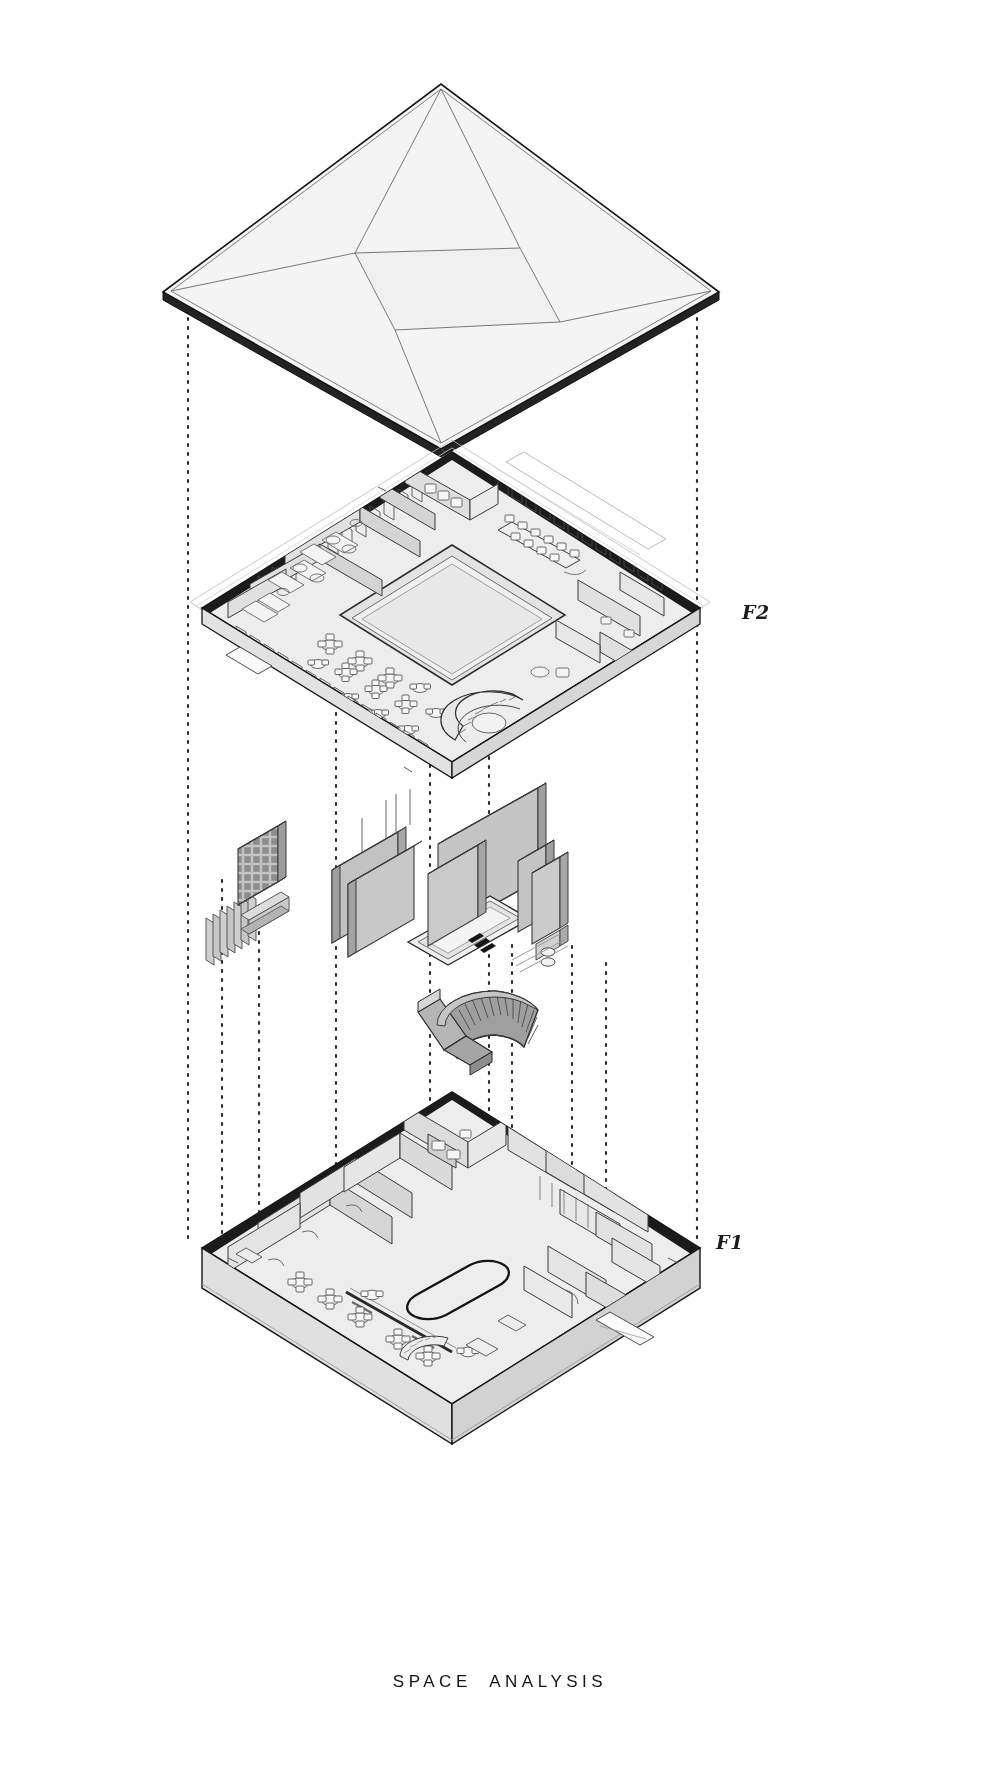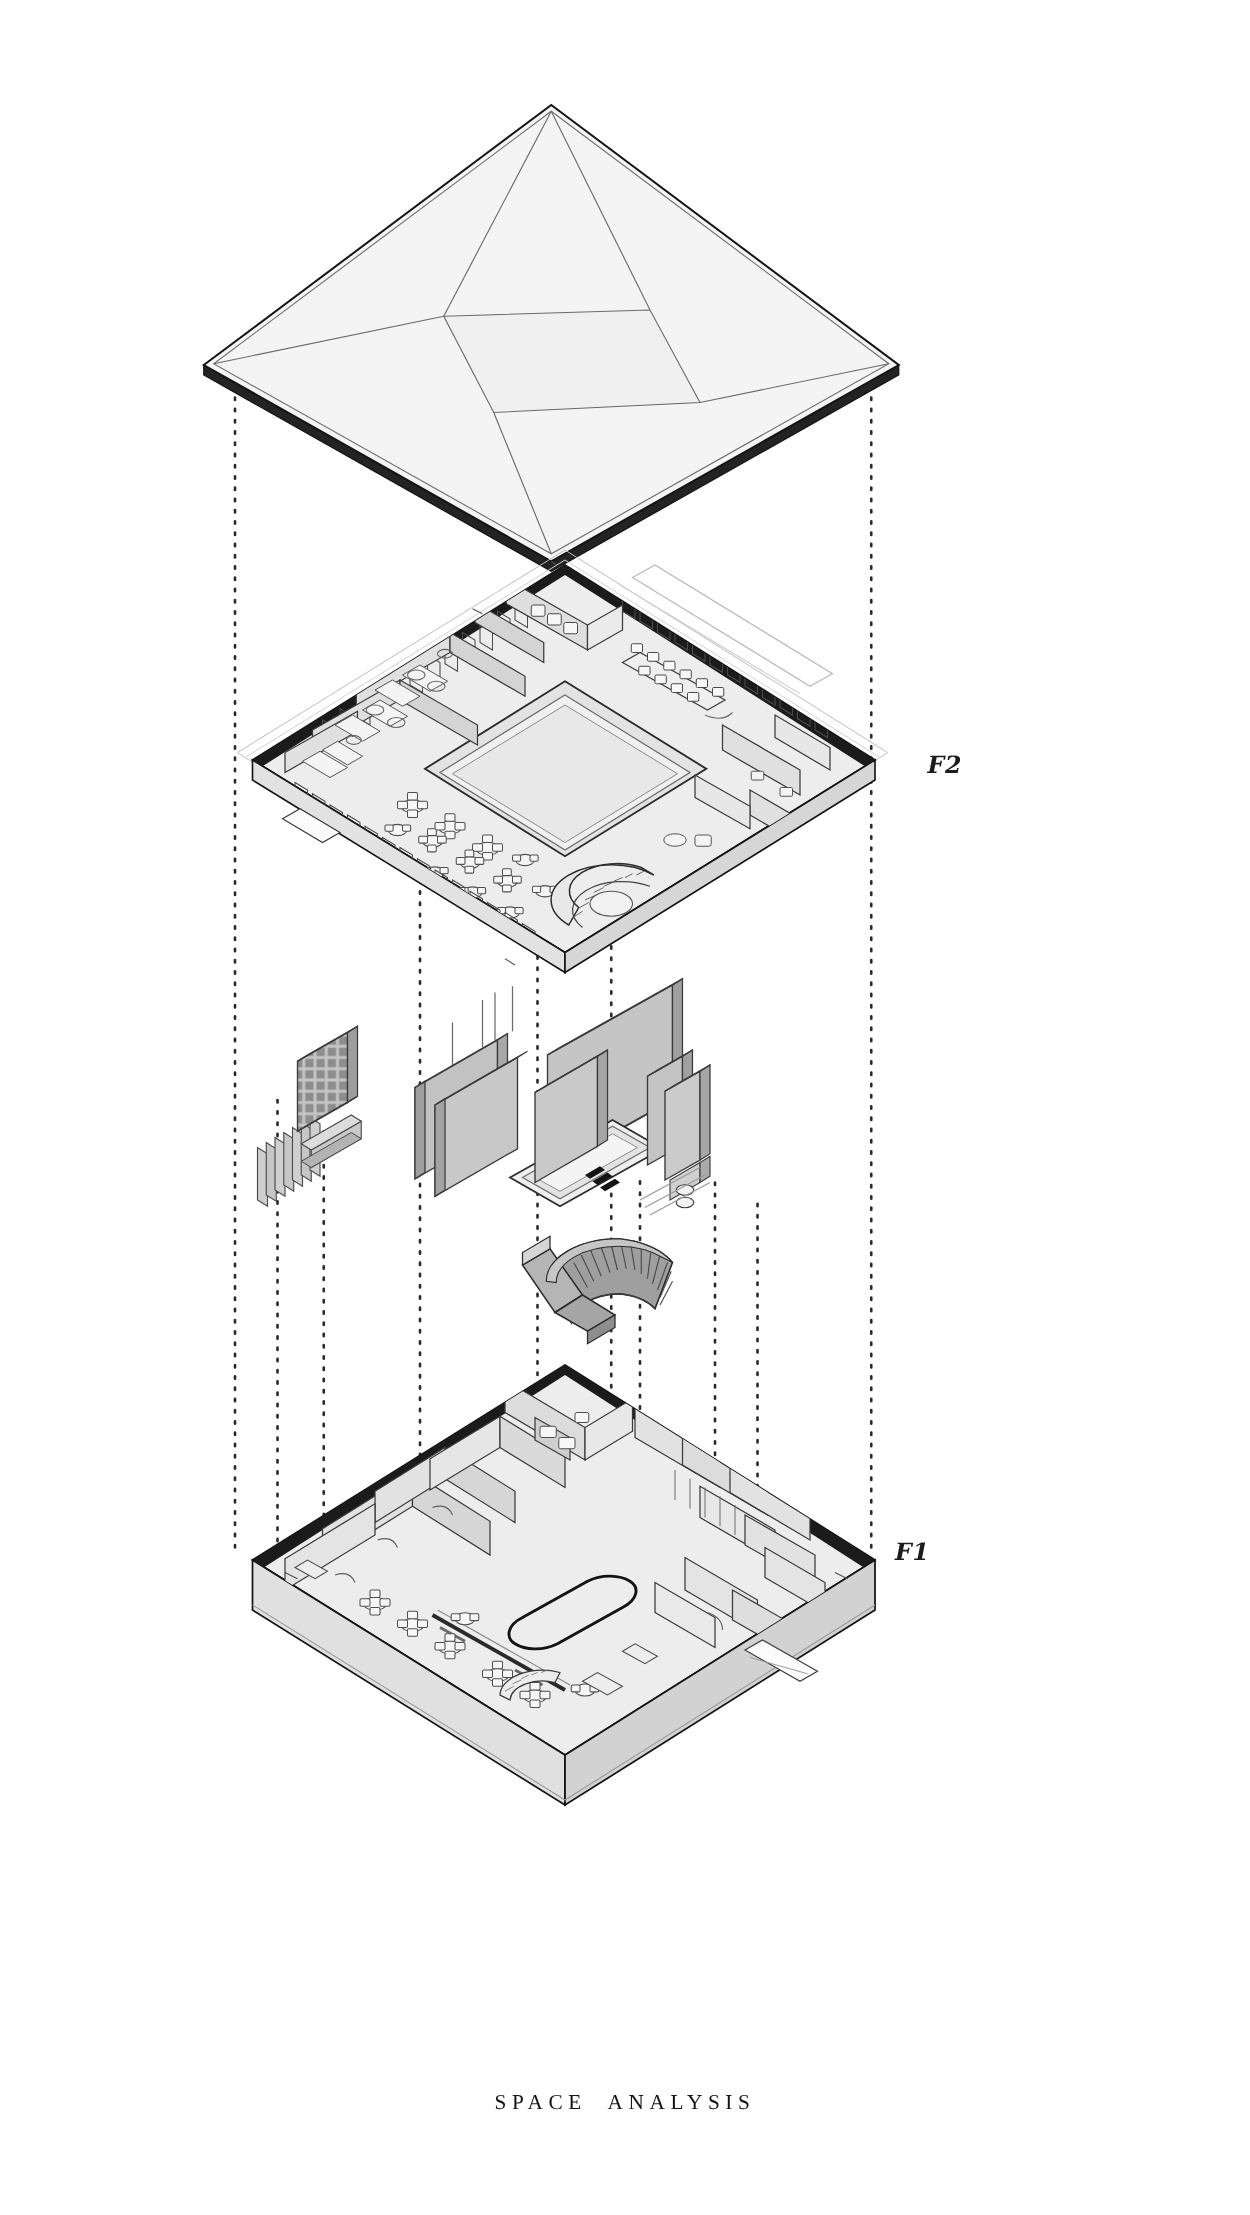--- a/index.html
+++ b/index.html
@@ -16,21 +16,21 @@
     color:#1c1c1c;
     letter-spacing:.5px;
     white-space:nowrap;
   }
   #label-f2{left:742px;top:601px;}
   #label-f1{left:716px;top:1231px;}
   #title{
     position:absolute;
     left:0;top:1672px;width:1000px;
     text-align:center;
-    font-family:Liberation Serif, serif;
+    font-family:Liberation Sans, sans-serif;
     font-size:17px;
     letter-spacing:4.5px;
     color:#141414;
     white-space:pre;
   }
 </style>
 </head>
 <body>
 
 <div id="sheet">

